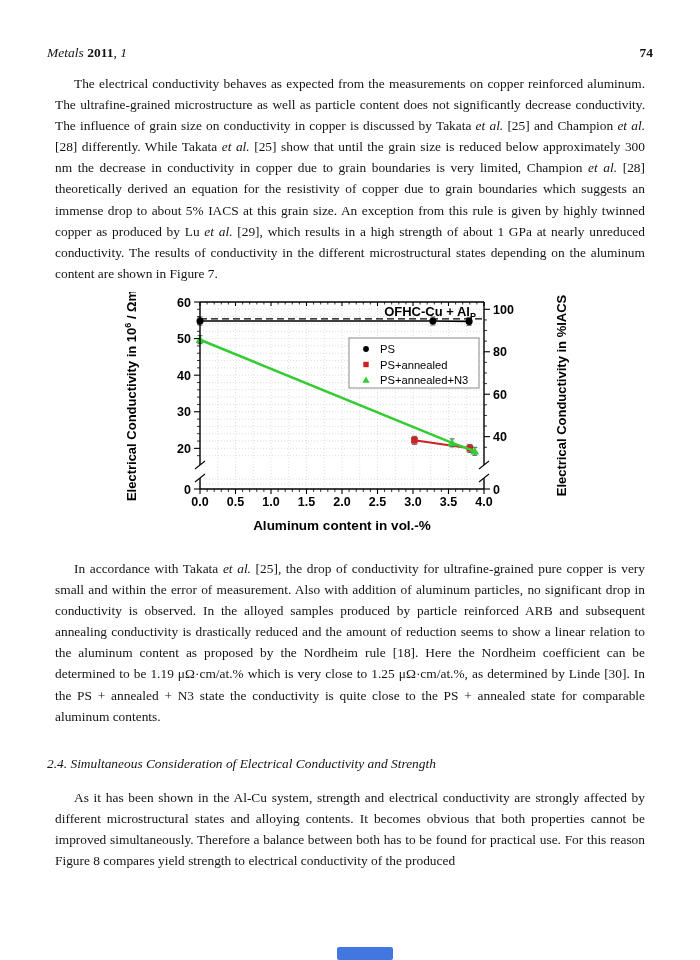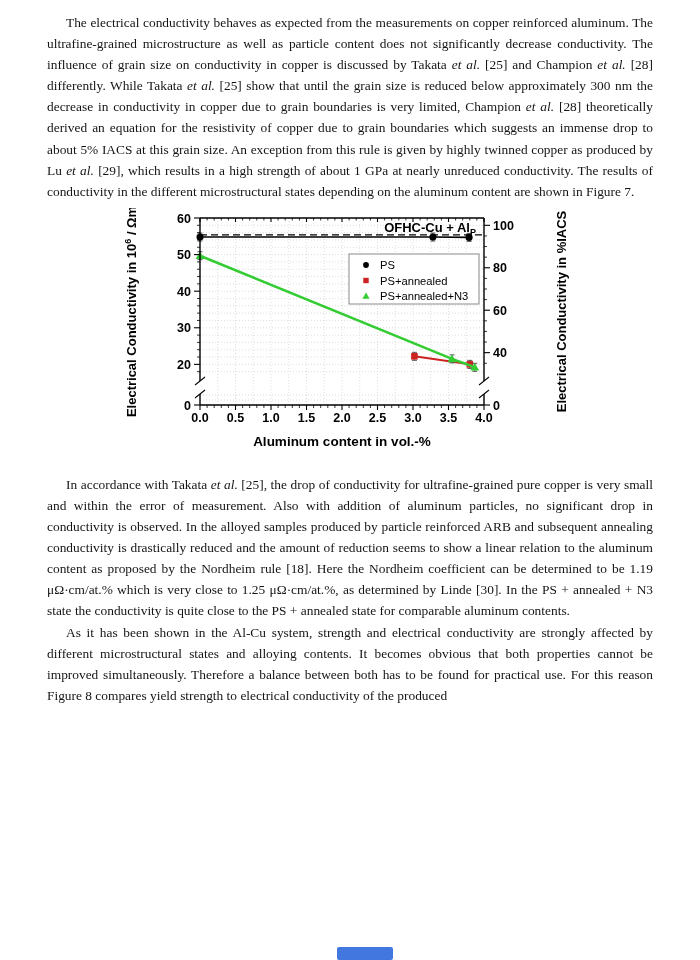--- a/index.html
+++ b/index.html
@@ -3,21 +3,21 @@
 <meta charset="utf-8">
 <style>
   html,body{margin:0;padding:0;}
   body{width:700px;height:960px;background:#ffffff;position:relative;overflow:hidden;
        font-family:"Liberation Serif",serif;color:#141414;}
   .content{margin:0 47px;}
   .header{display:flex;justify-content:space-between;align-items:baseline;
           padding-top:45px;font-size:13.5px;}
   .pagenum{font-weight:bold;}
   .body-text{font-size:13.4px;line-height:21.1px;text-align:justify;}
-  p.para{margin:0;text-indent:19px;}
+  p.para{margin:8px;text-indent:19px;}
   p.p1{margin-top:12px;}
   .caption{margin:17px 43px 0 40px;text-align:justify;}
   figure{margin:6px auto 8px;width:460px;}
   #chart-svg text{font-family:"Liberation Sans",sans-serif;fill:#000;}
   #chart-svg .grid{stroke:#d6d6d6;stroke-width:0.8;stroke-dasharray:1,2;}
   #chart-svg .ax{stroke:#000;stroke-width:1.4;}
   #chart-svg .ax2{stroke:#000;stroke-width:1.1;}
   #chart-svg .ax3{stroke:#000;stroke-width:0.8;}
   #chart-svg .tick{font-weight:bold;font-size:12.5px;}
   #chart-svg .leg{font-size:11.2px;}
@@ -27,20 +27,24 @@
   p.p2{margin-top:12px;}
   h2.section-heading{margin:26px 0 13px;font-size:13.4px;font-weight:normal;
       font-style:italic;line-height:21px;}
   .blue-marker{position:absolute;left:337px;top:947px;width:56px;height:13px;border-radius:2px;}
 </style>
 </head>
 <body>
 
 <div class="content">
 
+  <div class="header">
+    <div class="journal"><span style="font-style: italic;">Metals </span><span style="font-weight: bold;">2011</span><span>, </span><span style="font-style: italic;">1</span></div>
+    <div class="pagenum">74</div>
+  </div>
 
   <p class="para body-text p1"><span>The electrical conductivity behaves as expected from the measurements on copper reinforced aluminum. The ultrafine-grained microstructure as well as particle content does not significantly decrease conductivity. The influence of grain size on conductivity in copper is discussed by Takata </span><span style="font-style: italic;">et al.</span><span> [25] and Champion </span><span style="font-style: italic;">et al.</span><span> [28] differently. While Takata </span><span style="font-style: italic;">et al.</span><span> [25] show that until the grain size is reduced below approximately 300 nm the decrease in conductivity in copper due to grain boundaries is very limited, Champion </span><span style="font-style: italic;">et al.</span><span> [28] theoretically derived an equation for the resistivity of copper due to grain boundaries which suggests an immense drop to about 5% IACS at this grain size. An exception from this rule is given by highly twinned copper as produced by Lu </span><span style="font-style: italic;">et al.</span><span> [29], which results in a high strength of about 1 GPa at nearly unreduced conductivity. The results of conductivity in the different microstructural states depending on the aluminum content are shown in Figure 7.</span></p>
 
 
   <figure>
     <svg id="chart-svg" width="460" height="250" viewBox="0 0 460 250">
         <line x1="97.75" y1="10" x2="97.75" y2="197" class="grid"></line>
         <line x1="115.5" y1="10" x2="115.5" y2="197" class="grid"></line>
         <line x1="133.25" y1="10" x2="133.25" y2="197" class="grid"></line>
         <line x1="151" y1="10" x2="151" y2="197" class="grid"></line>
@@ -273,18 +277,19 @@
         <polygon points="246,84.4 242.4,90.7 249.6,90.7" fill="#33cc33"></polygon>
         <text x="260" y="92" class="leg">PS+annealed+N3</text>
         <text x="16" y="103.5" text-anchor="middle" transform="rotate(-90 16 103.5)" class="axlabel"><tspan>Electrical Conductivity in 10</tspan><tspan dy="-5" font-size="9">6</tspan><tspan dy="5"> / Ωm</tspan></text>
         <text x="446" y="103.5" text-anchor="middle" transform="rotate(-90 446 103.5)" class="axlabel">Electrical Conductivity in %IACS</text>
         <text x="222" y="238" text-anchor="middle" class="axlabel2">Aluminum content in vol.-%</text>
       </svg>
   </figure>
 
   <p class="para body-text p2"><span>In accordance with Takata </span><span style="font-style: italic;">et al.</span><span> [25], the drop of conductivity for ultrafine-grained pure copper is very small and within the error of measurement. Also with addition of aluminum particles, no significant drop in conductivity is observed. In the alloyed samples produced by particle reinforced ARB and subsequent annealing conductivity is drastically reduced and the amount of reduction seems to show a linear relation to the aluminum content as proposed by the Nordheim rule [18]. Here the Nordheim coefficient can be determined to be 1.19 μΩ·cm/at.% which is very close to 1.25 μΩ·cm/at.%, as determined by Linde [30]. In the PS + annealed + N3 state the conductivity is quite close to the PS + annealed state for comparable aluminum contents.</span></p>
 
+  <h2 class="section-heading">2.4. Simultaneous Consideration of Electrical Conductivity and Strength</h2>
 
   <p class="para body-text"><span>As it has been shown in the Al-Cu system, strength and electrical conductivity are strongly affected by different microstructural states and alloying contents. It becomes obvious that both properties cannot be improved simultaneously. Therefore a balance between both has to be found for practical use. For this reason Figure 8 compares yield strength to electrical conductivity of the produced</span></p>
 
 </div>
 
 <div class="blue-marker" style="background: rgb(67, 119, 224);"></div>
 
 </body></html>

